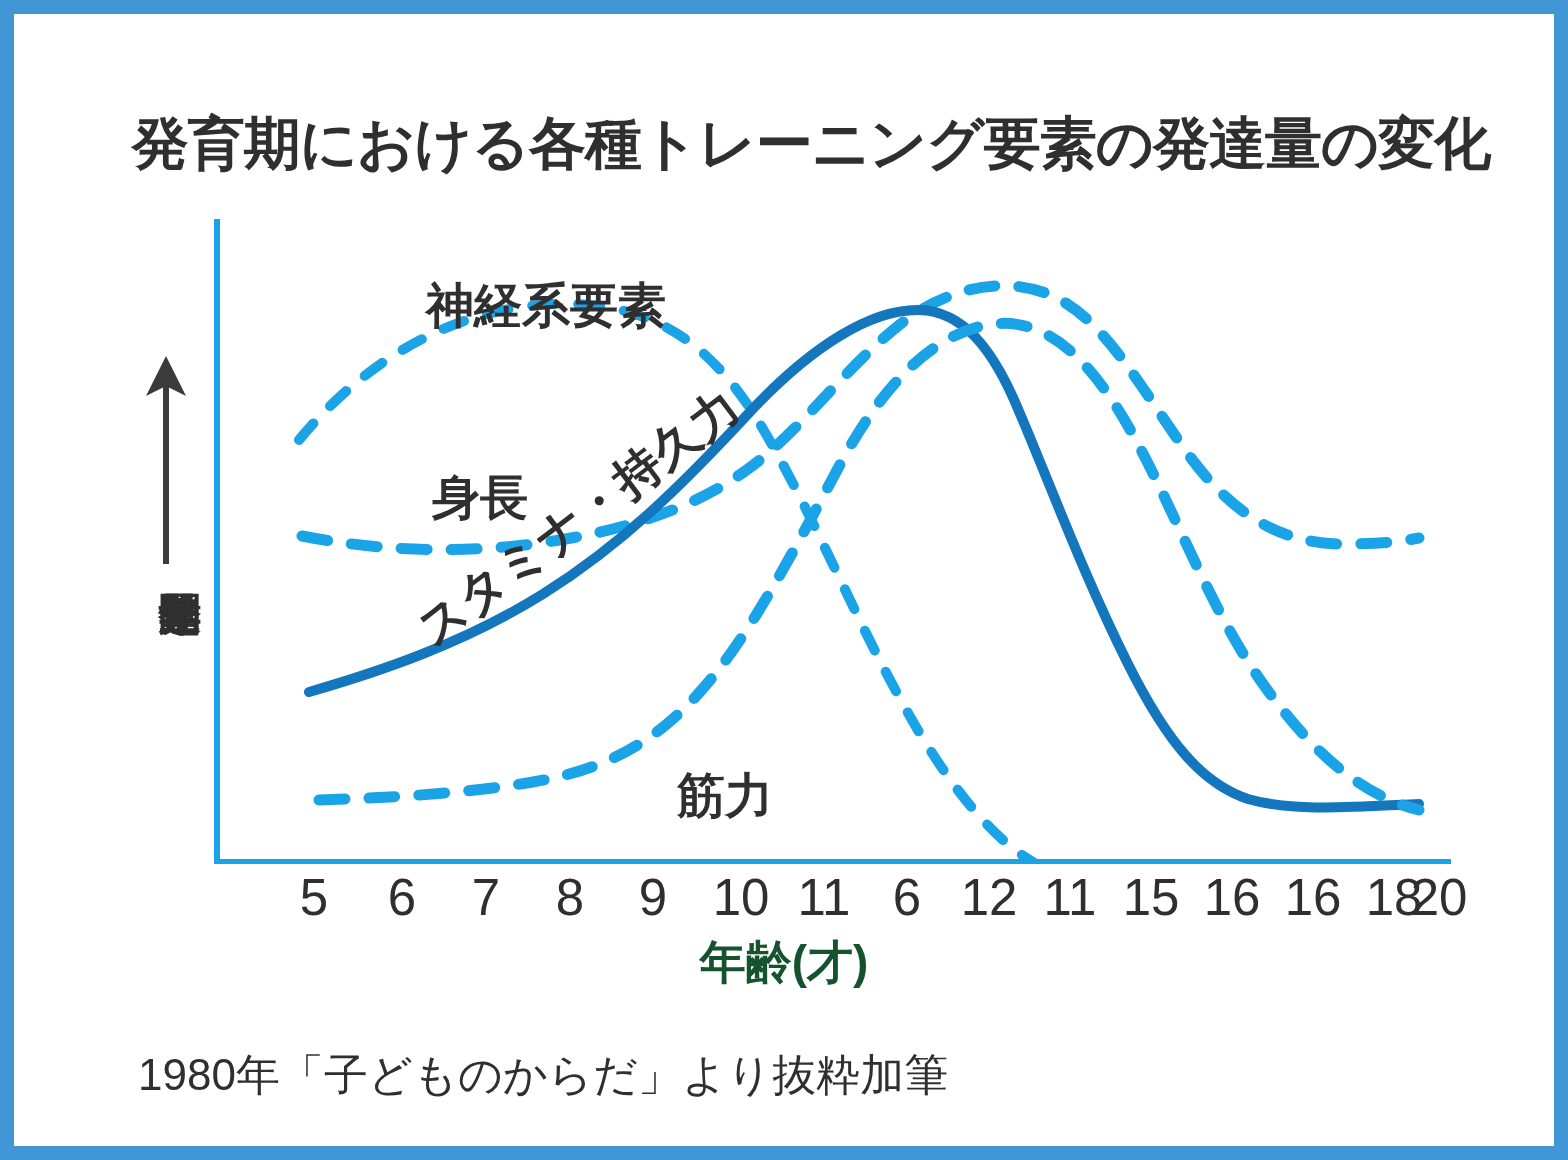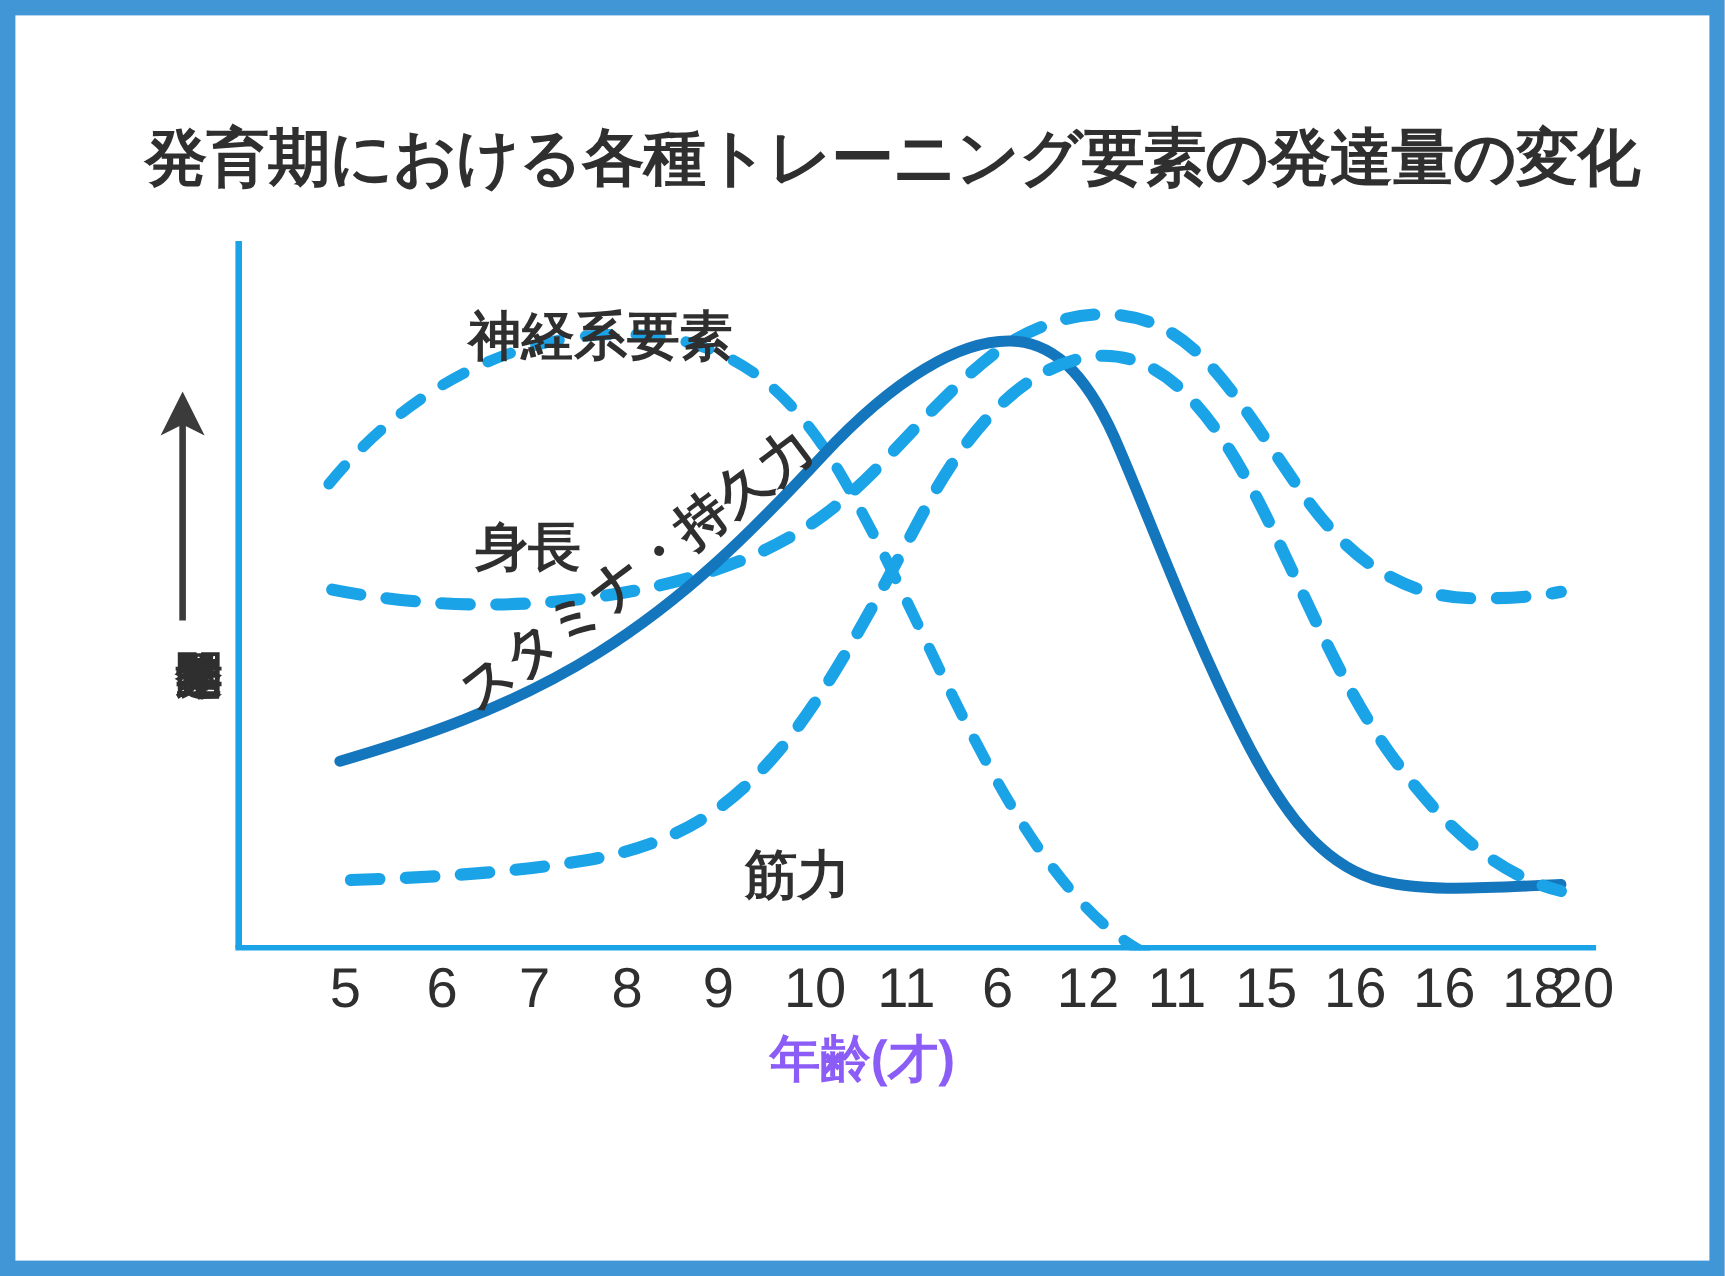--- a/index.html
+++ b/index.html
@@ -96,21 +96,21 @@
     line-height: 1;
   }
   #x-axis-label {
     position: absolute;
     left: 0;
     top: 918px;
     width: 1540px;
     text-align: center;
     font-size: 46px;
     font-weight: bold;
-    color: #8b5cf6;
+    color: #14532d;
   }
 
   
   .curve-label {
     position: absolute;
     font-weight: bold;
     color: #2f2f2f;
     white-space: nowrap;
   }
   #label-nerve {
@@ -222,14 +222,15 @@
     <span class="x-tick" style="left:1236px">20</span>
   </div>
 
   <div id="x-axis-label">年齢(才)</div>
 
   <div class="curve-label" id="label-nerve">神経系要素</div>
   <div class="curve-label" id="label-height">身長</div>
   <div class="curve-label" id="label-stamina">スタミナ・持久力</div>
   <div class="curve-label" id="label-muscle">筋力</div>
 
+  <div id="source-caption">1980年「子どものからだ」より抜粋加筆</div>
 
 </div>
 
 </body></html>

